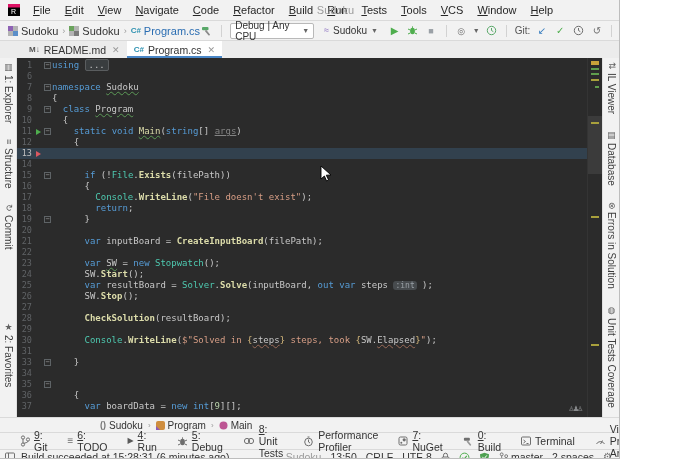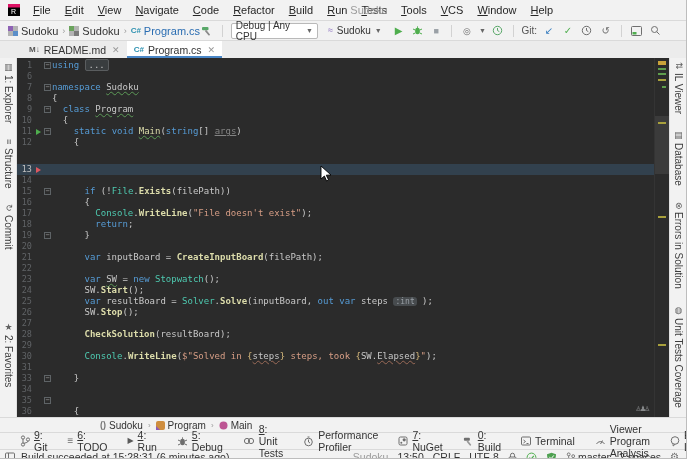--- a/index.html
+++ b/index.html
@@ -1,17 +1,17 @@
 <!DOCTYPE html>
 <html><head>
 <meta charset="utf-8">
 <style>
   html,body{margin:0;padding:0;background:#ffffff;width:700px;height:461px;overflow:hidden;
     font-family:"Liberation Sans",sans-serif;-webkit-font-smoothing:antialiased;}
-  .window{position:relative;width:687px;height:459px;background:#1d4ed8;overflow:hidden;
+  .window{position:relative;width:620px;height:459px;background:#1d4ed8;overflow:hidden;
     border-right:1px solid #bdbdbd;border-bottom:1px solid #bdbdbd;box-sizing:border-box;}
   
   .menubar{height:20px;display:flex;align-items:center;padding:0 6px;border-bottom:1px solid #dadada;position:relative;background:#f2f2f2;}
   .logo{width:12px;height:12px;margin:0 6px 0 2px;flex:none;}
   .menu-item{font-size:11px;color:#262626;padding:2px 7px;cursor:default;}
   .mn{text-decoration:underline;}
   .win-title{position:absolute;left:50%;transform:translateX(-50%);margin-left:26px;color:#9b9b9b;font-size:11px;}
   
   .toolbar{height:19px;display:flex;align-items:center;justify-content:space-between;
     padding:0 24px 0 8px;border-bottom:1px solid #dadada;background:#f2f2f2;}
@@ -39,21 +39,21 @@
   .vgroup{display:flex;flex-direction:column;align-items:center;gap:16px;}
   .vlabel{writing-mode:vertical-rl;display:flex;align-items:center;gap:3px;font-size:10px;color:#3c3c3c;}
   .spacer{flex:1;}
   .stripe .bottom-group{margin-bottom:26px;}
   .uico{color:#616161;font-size:9px;font-style:normal;}
   
   .editor{flex:1;position:relative;background:#2b2b2b;overflow:hidden;
      font-family:"DejaVu Sans Mono",monospace;font-size:9px;line-height:11px;}
   .code-wrap{position:absolute;inset:0 14px 0 0;padding-top:2px;overflow:hidden;}
   .cl{display:flex;height:11px;align-items:center;}
-  .cl.cur{background:#32414e;margin-top:16px;}
+  .cl.cur{background:#32414e;}
   .ln{width:15px;padding-right:2px;text-align:right;color:#606366;flex:none;font-size:8.5px;}
   .cl.cur .ln{color:#c0c0c0;}
   .mkcol{width:9px;flex:none;display:flex;align-items:center;justify-content:center;}
   .fc{width:9px;flex:none;display:flex;align-items:center;justify-content:center;}
   .fbox{width:7px;height:7px;border:1px solid #5e6366;color:#9a9a9a;font-size:7px;line-height:5px;text-align:center;background:#2b2b2b;box-sizing:border-box;}
   .tri{width:0;height:0;border-top:3.5px solid transparent;border-bottom:3.5px solid transparent;}
   .tri-g{border-left:5px solid #4fae4e;}
   .tri-r{border-left:5px solid #db5860;}
   .codeline{white-space:pre;color:#c8c8c8;}
   .tk-kw{color:#569cd6;} .tk-ty{color:#4ec9b0;} .tk-m{color:#dcdcaa;font-weight:bold;} .tk-s{color:#d69d85;}

